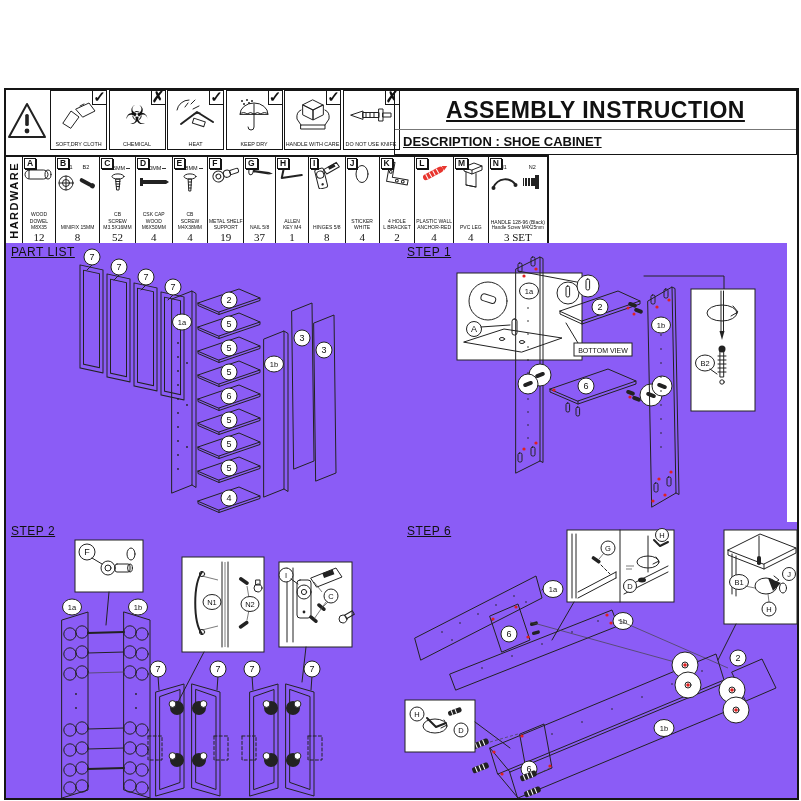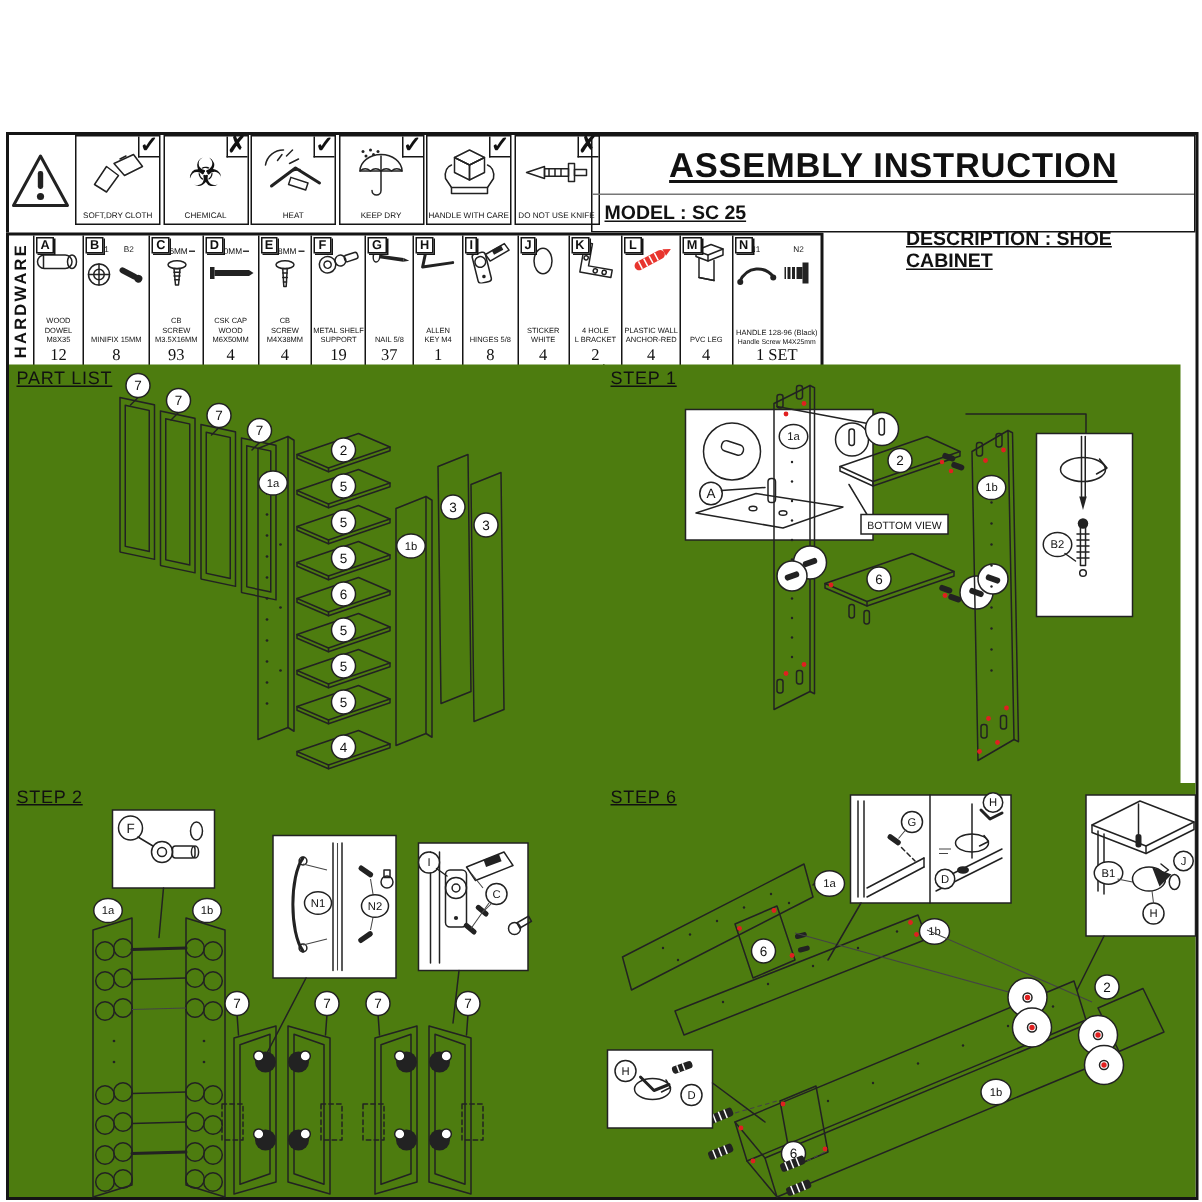--- a/index.html
+++ b/index.html
@@ -26,21 +26,21 @@
   .hw-cell + .hw-cell{border-left:1.4px solid #151515;}
   .hw-key{position:absolute;top:1px;left:1px;border:1.5px solid #151515;box-shadow:1px 1px 0 #151515;font-size:8.5px;font-weight:bold;line-height:9px;padding:0 2px;background:#fff;z-index:2;}
   .hw-dim{font-size:5.5px;margin-top:6px;white-space:nowrap;}
   .hw-dim:before,.hw-dim:after{content:"";display:inline-block;width:4px;border-top:1px solid #333;vertical-align:middle;margin:0 1px;}
   .hw-sub{display:flex;gap:10px;font-size:5.5px;margin-top:5px;}
   .hw-ico{margin-top:2px;}
   .hw-desc{font-size:5px;line-height:1.25;text-align:center;margin-top:auto;white-space:pre-line;}
   .hw-desc2{font-size:4.6px;text-align:center;}
   .hw-qty{font-size:11px;margin-top:1px;margin-bottom:1px;font-weight:500;font-family:Liberation Serif, serif;}
   
-  .sec{position:absolute;background:#4d7c0f;}
+  .sec{position:absolute;background:#8b5cf6;}
   .sec-title{position:absolute;top:2px;left:5px;font-size:12px;text-decoration:underline;letter-spacing:.5px;z-index:3;}
   #sec-partlist{left:0;top:153px;width:396px;height:279px;border-right:1.6px solid #151515;border-bottom:1.6px solid #151515;}
   #sec-step1{left:396px;top:153px;right:10px;height:279px;border-bottom:1.6px solid #151515;}
   #sec-step2{left:0;top:432px;width:396px;bottom:0;border-right:1.6px solid #151515;}
   #sec-step3{left:396px;top:432px;right:0;bottom:0;}
   .sec svg{position:absolute;left:0;top:0;}
   
   .s{stroke:#222;fill:none;stroke-width:1;stroke-linejoin:round;stroke-linecap:round;}
   .s2{stroke:#222;fill:none;stroke-width:2;stroke-linejoin:round;stroke-linecap:round;}
   .sthin{stroke:#444;fill:none;stroke-width:.7;}
@@ -142,21 +142,20 @@
             <rect class="s" x="34" y="13" width="8" height="4"></rect>
           </svg>
         </div>
         <div class="care-lbl">DO NOT USE KNIFE</div>
       </div>
     </div>
 
     <div class="title-block">
       <div class="main-title">ASSEMBLY INSTRUCTION</div>
       <div class="title-sub">
-        <div class="cell">MODEL : SC 25</div>
         <div class="cell">DESCRIPTION : SHOE CABINET</div>
       </div>
     </div>
   </div>
 
   <div class="hw">
     <div class="hw-side">
         <span>HARDWARE</span>
       </div>
 
@@ -199,21 +198,21 @@
       <svg class="hw-ico" width="26" height="20" viewBox="0 0 26 20">
         <ellipse class="s" cx="13" cy="3.5" rx="6" ry="2.6"></ellipse>
         <polygon class="s" points="11,6 15,6 14,17 12,17"></polygon>
         <line class="s" x1="11" y1="8.5" x2="15" y2="8.5"></line>
           <line class="s" x1="11" y1="11" x2="15" y2="11"></line>
           <line class="s" x1="11.5" y1="13.5" x2="14.5" y2="13.5"></line>
       </svg>
       <span class="hw-desc">CB
 SCREW
 M3.5X16MM</span>
-      <span class="hw-qty">93</span>
+      <span class="hw-qty">52</span>
     </div>
 
     <div class="hw-cell" style="flex:38">
       <span class="hw-key">D</span>
       <span class="hw-dim">50MM</span>
       <svg class="hw-ico" width="32" height="18" viewBox="0 0 32 18">
         <rect class="f" x="2" y="5" width="3" height="8"></rect>
         <rect class="f" x="5" y="7" width="23" height="4"></rect>
         <polygon class="f" points="28,7 31,9 28,11"></polygon>
       </svg>
@@ -359,21 +358,21 @@
         <circle class="f" cx="3.5" cy="16" r="2"></circle>
           <circle class="f" cx="25.5" cy="13" r="2"></circle>
         <rect class="f" x="33" y="6" width="12" height="8"></rect>
         <line class="s" x1="34.5" y1="6" x2="34.5" y2="14" style="stroke:#fff"></line>
           <line x1="37.5" y1="6" x2="37.5" y2="14" style="stroke:#fff"></line>
           <line x1="40.5" y1="6" x2="40.5" y2="14" style="stroke:#fff"></line>
         <rect class="f" x="45" y="3" width="4" height="14"></rect>
       </svg>
       <span class="hw-desc">HANDLE 128-96 (Black)</span>
       <span class="hw-desc2">Handle Screw M4X25mm</span>
-      <span class="hw-qty">1 SET</span>
+      <span class="hw-qty">3 SET</span>
     </div>
   </div>
 
   <div class="sec" id="sec-partlist">
     <div class="sec-title">PART LIST</div>
     <svg width="396" height="279" viewBox="0 0 396 279">
 
       <g>
         <g transform="translate(74,22) skewY(12)">
             <rect class="s" width="23" height="103"></rect>

